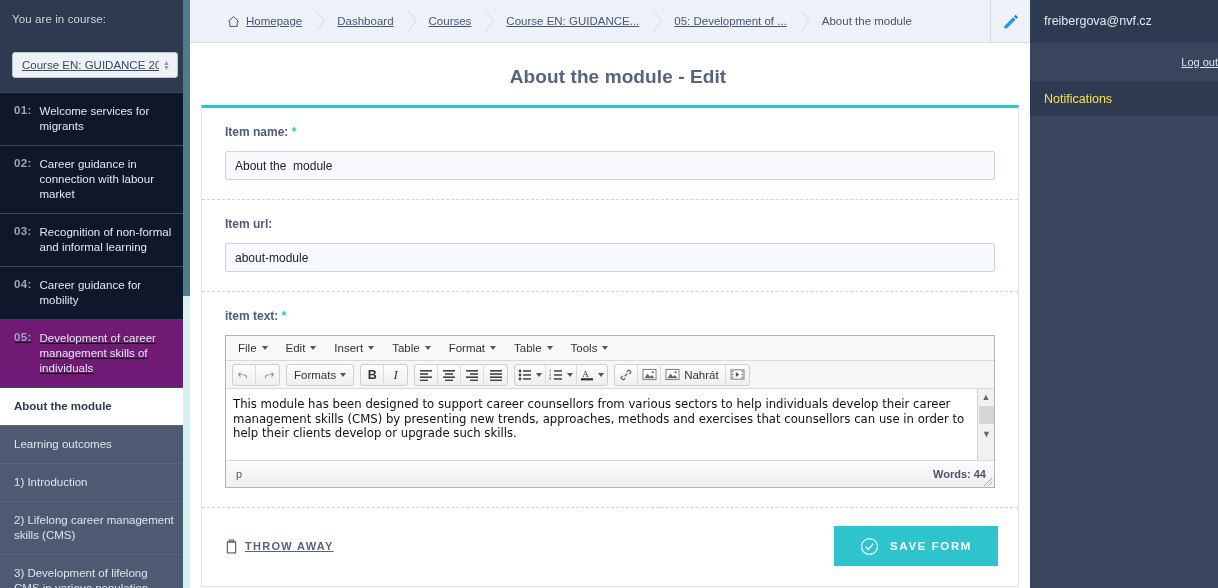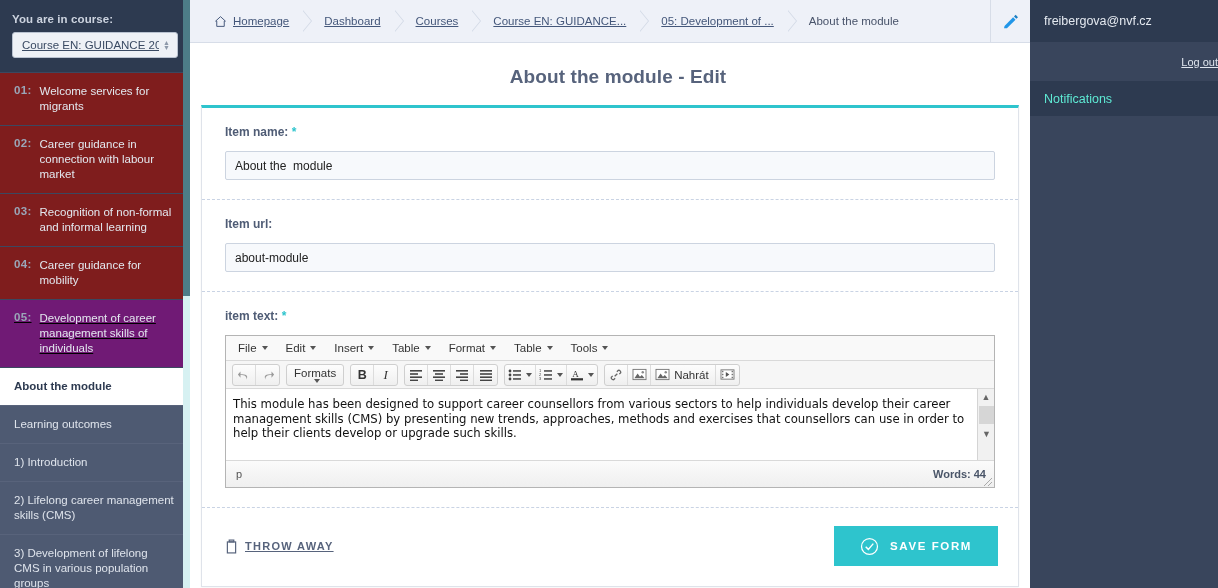--- a/index.html
+++ b/index.html
@@ -21,23 +21,22 @@
     overflow: hidden;
     flex: 0 0 190px;
   }
   .course-box {
     padding: 13px 12px 14px 12px;
     border-bottom: 1px solid #3b4860;
   }
   .course-label {
     color: #ccd3df;
     font-size: 11.5px;
-    margin-bottom: 7px;
+    margin-bottom: 27px;
     letter-spacing: .1px;
-    font-weight: bold;
   }
   .course-select {
     background: #eef1f6;
     border: 1px solid #b9c2d0;
     border-radius: 3px;
     height: 26px;
     display: flex;
     align-items: center;
     justify-content: space-between;
     padding: 0 7px 0 9px;
@@ -50,21 +49,21 @@
     white-space: nowrap;
     overflow: hidden;
   }
   .spinner-arrows { display: flex; flex-direction: column; line-height: 5px; color: #8d98a9; font-size: 7px; margin-left: 4px; }
 
   .nav-item {
     display: flex;
     padding: 11px 14px 11px 14px;
     border-bottom: 1px solid #3b4860;
     cursor: pointer;
-    background: #7f1d1d;
+    background: #0f172a;
   }
   .nav-item .num {
     color: #9aa6b8;
     font-size: 11.5px;
     font-weight: bold;
     margin-right: 8px;
     flex: 0 0 auto;
     letter-spacing: .3px;
   }
   .nav-item .txt {
@@ -107,21 +106,21 @@
     position: relative;
     overflow: hidden;
   }
 
   .breadcrumb-bar {
     height: 43px;
     background: #eef1f8;
     border-bottom: 1px solid #d7dde8;
     display: flex;
     align-items: center;
-    padding-left: 12px;
+    padding-left: 25px;
     position: relative;
   }
   .crumb {
     display: flex;
     align-items: center;
     height: 43px;
     position: relative;
     padding: 0 14px 0 12px;
     font-size: 11.5px;
     color: #4a5a78;
@@ -247,21 +246,21 @@
   .tbtn {
     display: flex; align-items: center; justify-content: center;
     min-width: 23px; height: 20px;
     padding: 0 3px;
     font-size: 11.5px;
     color: #333;
     cursor: pointer;
     border-right: 1px solid #dcdcdc;
   }
   .tbtn:last-child { border-right: none; }
-  .tbtn.wide { padding: 0 7px; flex-direction: column; }
+  .tbtn.wide { padding: 0 7px; }
   .tbtn.labelled { padding: 0 6px 0 4px; gap: 4px; }
   .tbtn .arrow {
     width: 0; height: 0;
     border-left: 3.5px solid transparent;
     border-right: 3.5px solid transparent;
     border-top: 4px solid #555;
     margin-left: 4px;
   }
   .undo-g { color: #999; }
 
@@ -370,21 +369,21 @@
   .logout-row a {
     color: #dfe5ee;
     font-size: 11px;
     text-decoration: underline;
     cursor: pointer;
   }
   .notif-row {
     height: 36px;
     display: flex; align-items: center;
     padding-left: 14px;
-    color: #5eead4;
+    color: #fde047;
     font-size: 12.5px;
     background: #2d3a50;
     border-bottom: 1px solid #39455c;
   }
   .notif-body { background: #39455c; height: 471px; }
 </style>
 </head>
 <body>
 
 <div id="app">

